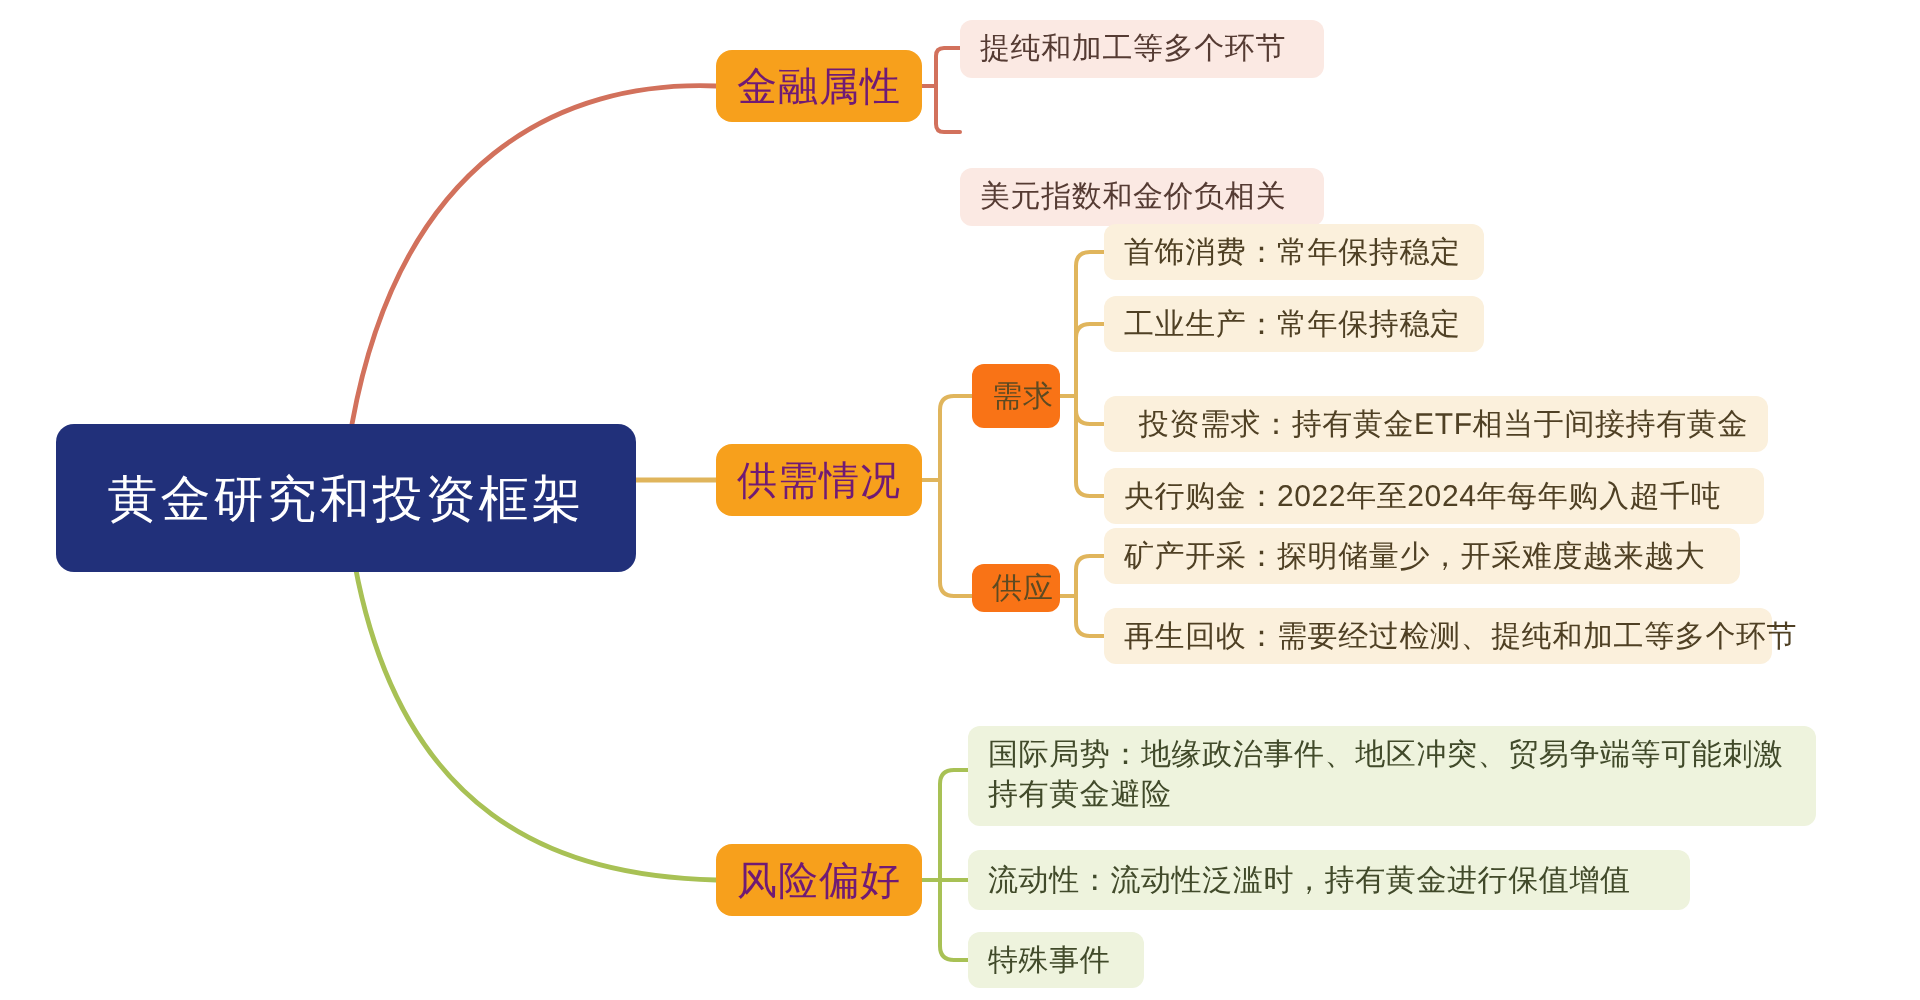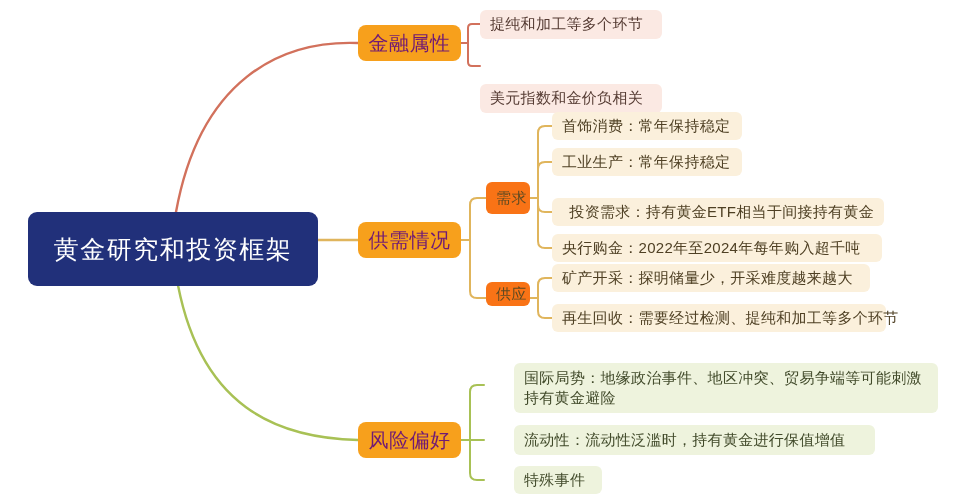--- a/index.html
+++ b/index.html
@@ -65,21 +65,21 @@
   
   .leaf {
     border-radius: 6px;
     font-size: 15px;
     padding: 0 10px;
     color: #4a3a21;
     letter-spacing: 0.3px;
   }
   .leaf-pink   { background: #fbe9e3; color: #553b33; }
   .leaf-cream  { background: #fbf0dc; color: #4f4024; }
-  .leaf-green  { background: #eef3dd; color: #414a2a; margin-left: 30px; }
+  .leaf-green  { background: #eef3dd; color: #414a2a; }
   .leaf-two-line {
     align-items: flex-start;
     padding-top: 5px;
     line-height: 1.35;
     white-space: normal;
   }
 </style>
 </head>
 <body>
 

